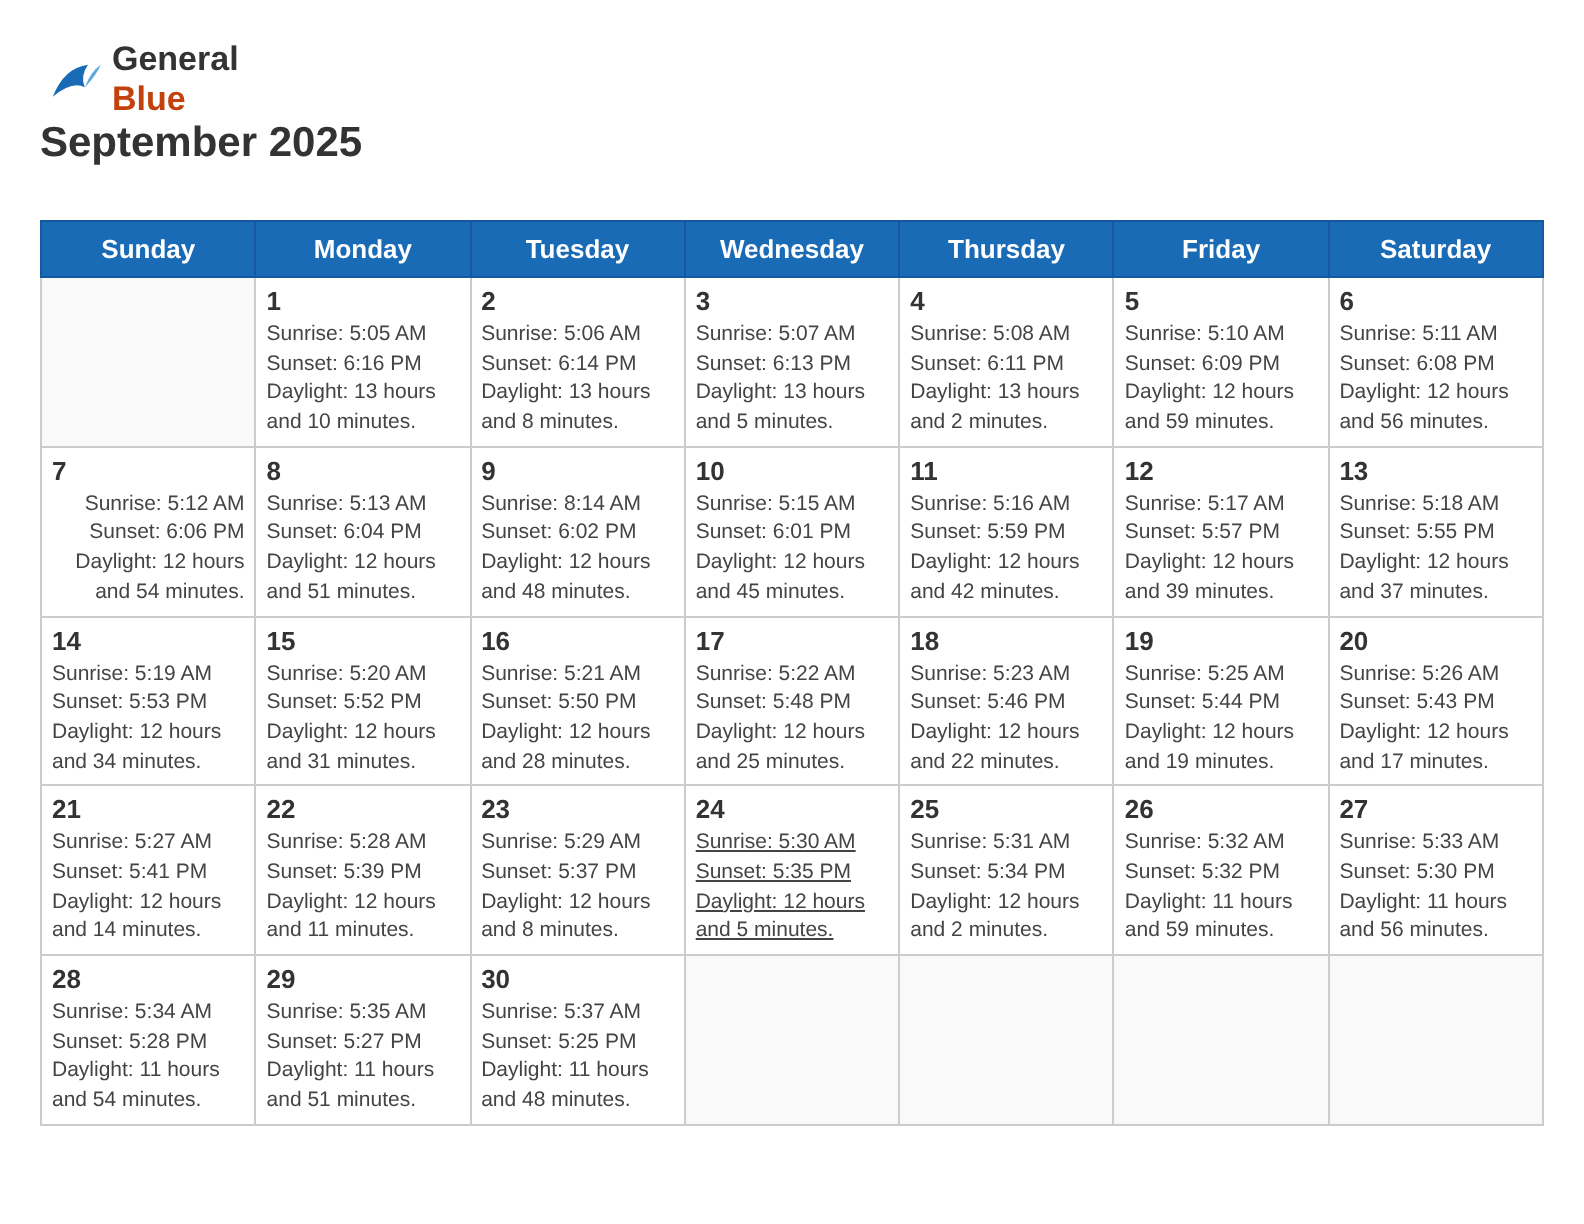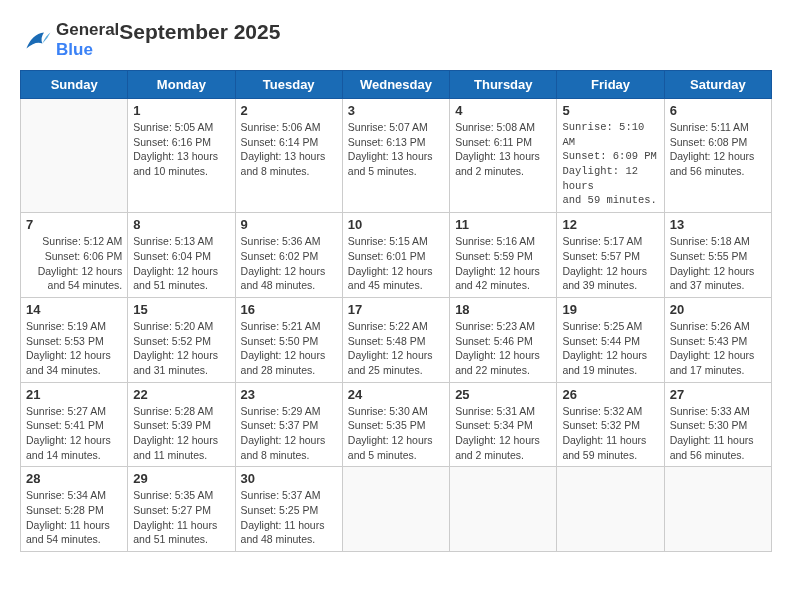--- a/index.html
+++ b/index.html
@@ -5,22 +5,24 @@
     * { box-sizing: border-box; margin: 0; padding: 0; }
     body {
       font-family: Arial, sans-serif;
       background: #fff;
       width: 792px;
       min-height: 612px;
       padding: 20px;
     }
     .header {
       display: flex;
+      justify-content: space-between;
       align-items: flex-start;
-      margin-bottom: 10px;
+      margin-bottom: 26px;
+      flex-direction: column;
     }
     .logo {
       display: flex;
       align-items: center;
       gap: 4px;
     }
     .logo-bird {
       width: 32px;
       height: 28px;
     }
@@ -76,21 +78,21 @@
 <body>
 
 <div class="header">
   <div class="logo">
     <svg class="logo-bird" viewBox="0 0 40 35" xmlns="http://www.w3.org/2000/svg">
       <path d="M8,28 Q15,10 30,8 Q25,15 28,22 Q20,18 8,28Z" fill="#1a6bb5"></path>
       <path d="M28,22 Q35,15 38,8 Q32,12 28,22Z" fill="#5aaadd"></path>
     </svg>
     <div>
       <div style="font-size:17px;font-weight:bold;color:#333;">General</div>
-      <div style="font-size:17px;font-weight:bold;color:#3b82f6;">Blue</div>
+      <div style="font-size:17px;font-weight:bold;color:#c2410c;">Blue</div>
     </div>
   </div>
   <div class="title-section">
     <div class="month-title">September 2025</div>
   </div>
 </div>
 
 <table class="calendar">
   <thead>
     <tr>
@@ -129,21 +131,21 @@
         </td>
         <td>
           <span class="day-number">4</span>
           <div class="day-info" style="white-space: pre-line;">Sunrise: 5:08 AM
 Sunset: 6:11 PM
 Daylight: 13 hours
 and 2 minutes.</div>
         </td>
         <td>
           <span class="day-number">5</span>
-          <div class="day-info" style="white-space: pre-line; font-family: Liberation Mono, monospace;">Sunrise: 5:10 AM
+          <div class="day-info" style="white-space: pre-line;">Sunrise: 5:10 AM
 Sunset: 6:09 PM
 Daylight: 12 hours
 and 59 minutes.</div>
         </td>
         <td>
           <span class="day-number">6</span>
           <div class="day-info" style="white-space: pre-line;">Sunrise: 5:11 AM
 Sunset: 6:08 PM
 Daylight: 12 hours
 and 56 minutes.</div>
@@ -159,21 +161,21 @@
         </td>
         <td>
           <span class="day-number">8</span>
           <div class="day-info" style="white-space: pre-line;">Sunrise: 5:13 AM
 Sunset: 6:04 PM
 Daylight: 12 hours
 and 51 minutes.</div>
         </td>
         <td>
           <span class="day-number">9</span>
-          <div class="day-info" style="white-space: pre-line;">Sunrise: 5:36 AM
+          <div class="day-info" style="white-space: pre-line;">Sunrise: 8:14 AM
 Sunset: 6:02 PM
 Daylight: 12 hours
 and 48 minutes.</div>
         </td>
         <td>
           <span class="day-number">10</span>
           <div class="day-info" style="white-space: pre-line;">Sunrise: 5:15 AM
 Sunset: 6:01 PM
 Daylight: 12 hours
 and 45 minutes.</div>
@@ -268,21 +270,21 @@
         </td>
         <td>
           <span class="day-number">23</span>
           <div class="day-info" style="white-space: pre-line;">Sunrise: 5:29 AM
 Sunset: 5:37 PM
 Daylight: 12 hours
 and 8 minutes.</div>
         </td>
         <td>
           <span class="day-number">24</span>
-          <div class="day-info" style="white-space: pre-line;">Sunrise: 5:30 AM
+          <div class="day-info" style="white-space: pre-line; text-decoration: underline;">Sunrise: 5:30 AM
 Sunset: 5:35 PM
 Daylight: 12 hours
 and 5 minutes.</div>
         </td>
         <td>
           <span class="day-number">25</span>
           <div class="day-info" style="white-space: pre-line;">Sunrise: 5:31 AM
 Sunset: 5:34 PM
 Daylight: 12 hours
 and 2 minutes.</div>

